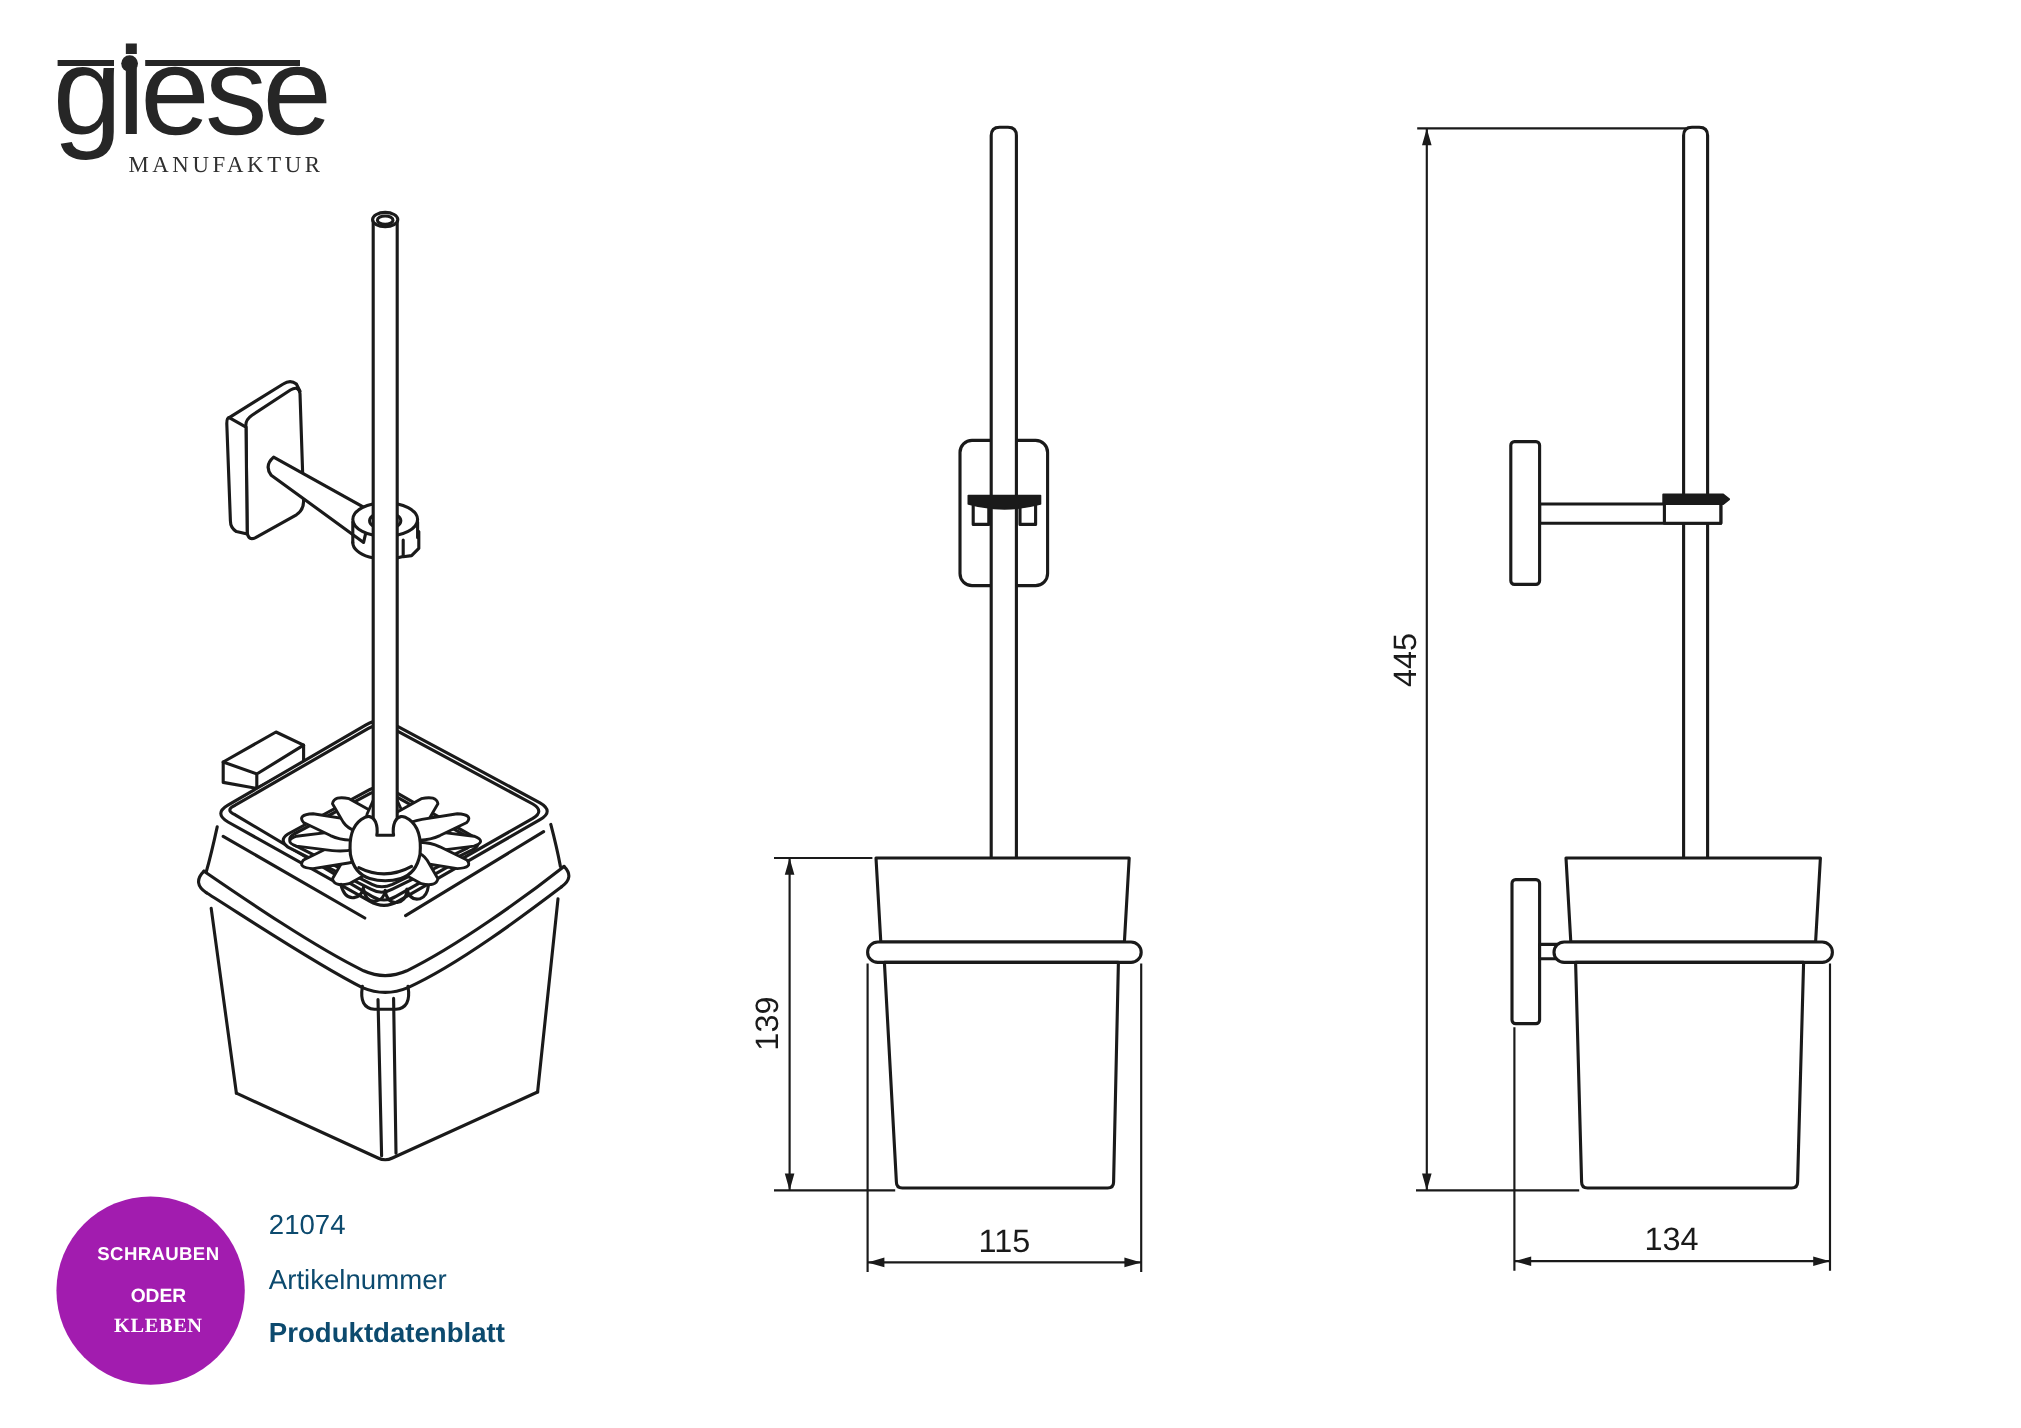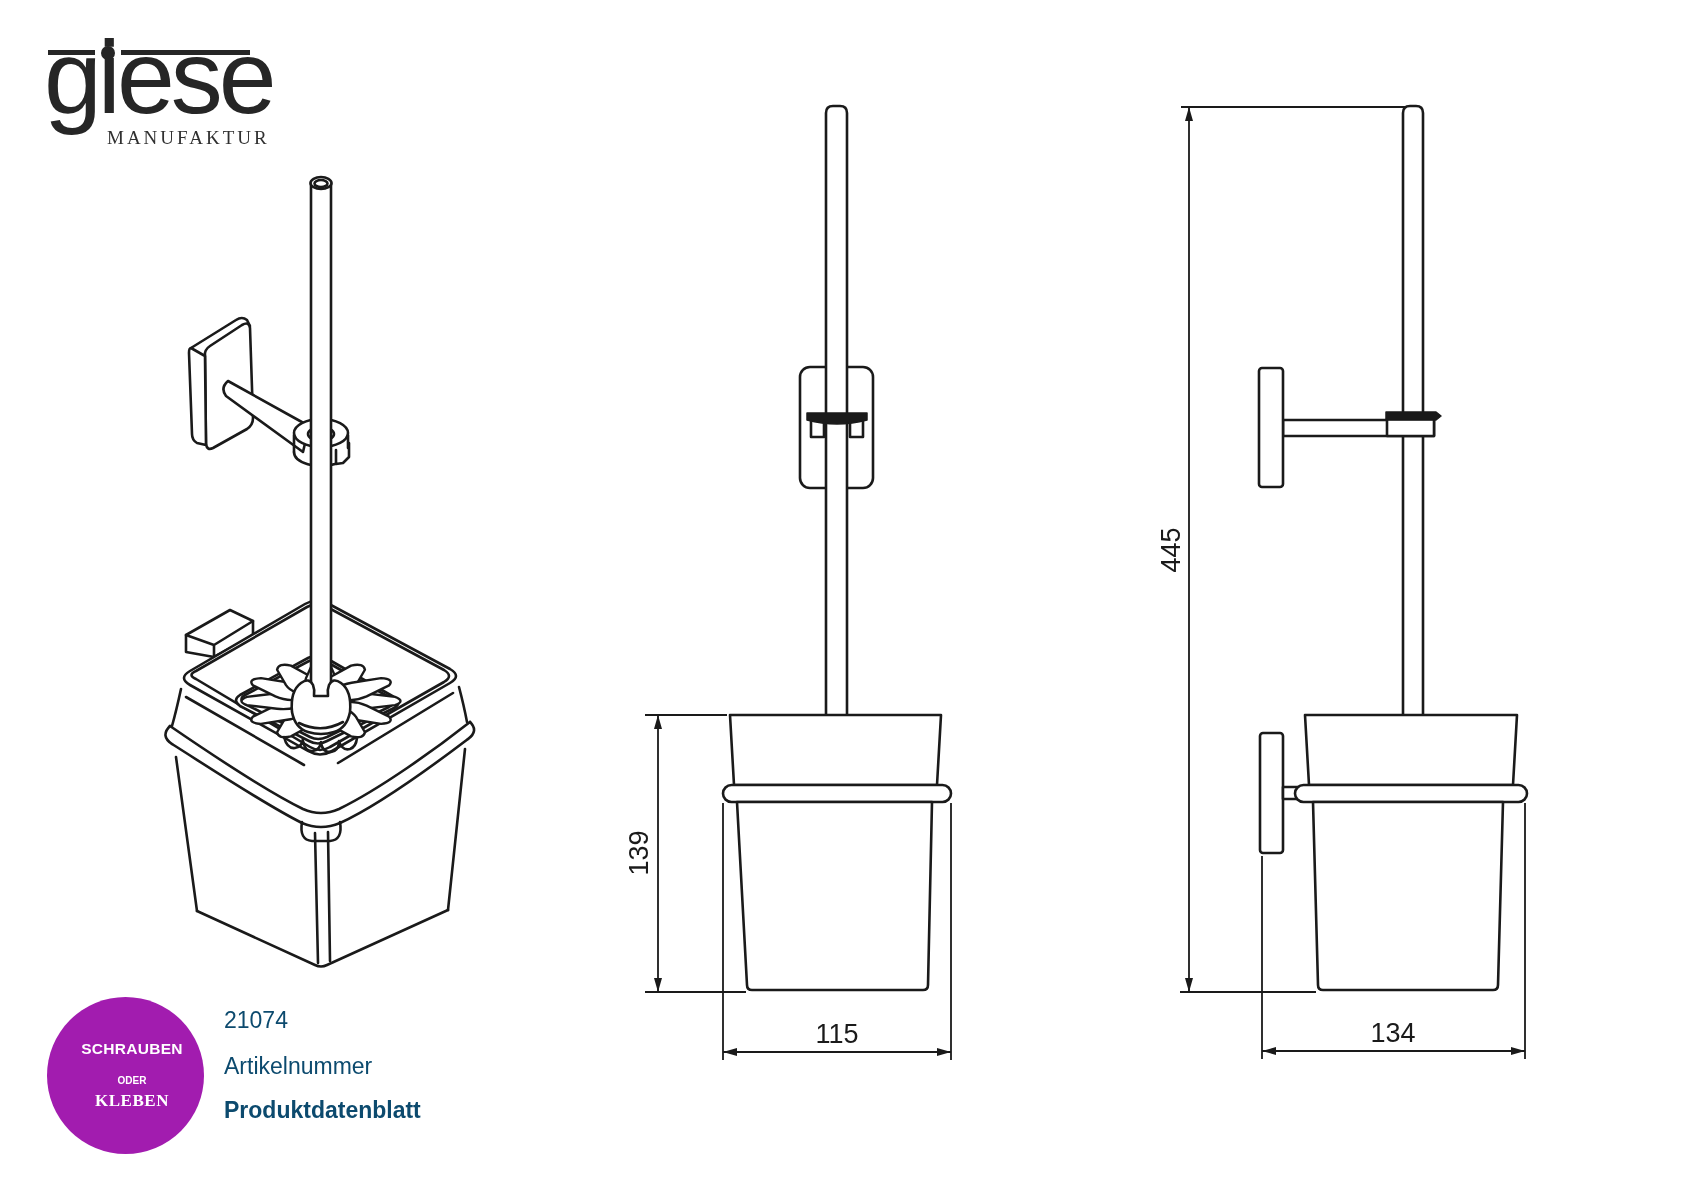--- a/index.html
+++ b/index.html
@@ -19,21 +19,21 @@
     position:absolute;left:107px;top:127px;
     font-family:"Liberation Serif",serif;font-size:19px;letter-spacing:3px;color:#303030;
   }
   
   .badge{
     position:absolute;left:47px;top:997px;width:157px;height:157px;border-radius:50%;
     background:#a21caf;display:flex;flex-direction:column;justify-content:center;
     padding-left:13px;box-sizing:border-box;color:#ffffff;font-weight:bold;align-items:center;
   }
   .badge .l1{font-size:15.5px;letter-spacing:0.3px;}
-  .badge .l2{font-size:10px;margin-top:17px;}
+  .badge .l2{font-size:16px;margin-top:17px;}
   .badge .l3{font-size:17px;margin-top:5px;letter-spacing:0.5px;font-family:Liberation Serif, serif;}
   
   .txt{position:absolute;font-size:23px;white-space:nowrap;color:#0c4a6e;}
   .bold{font-weight:bold;}
   
   svg{position:absolute;left:0;top:0;}
   .ln{fill:none;stroke:#1a1a1a;stroke-width:2.6;stroke-linejoin:round;stroke-linecap:round;}
   .lnw{fill:#ffffff;stroke:#1a1a1a;stroke-width:2.6;stroke-linejoin:round;stroke-linecap:round;}
   .dim{fill:none;stroke:#1a1a1a;stroke-width:1.8;stroke-linejoin:round;stroke-linecap:butt;}
   .arr{fill:#1a1a1a;stroke:none;}

